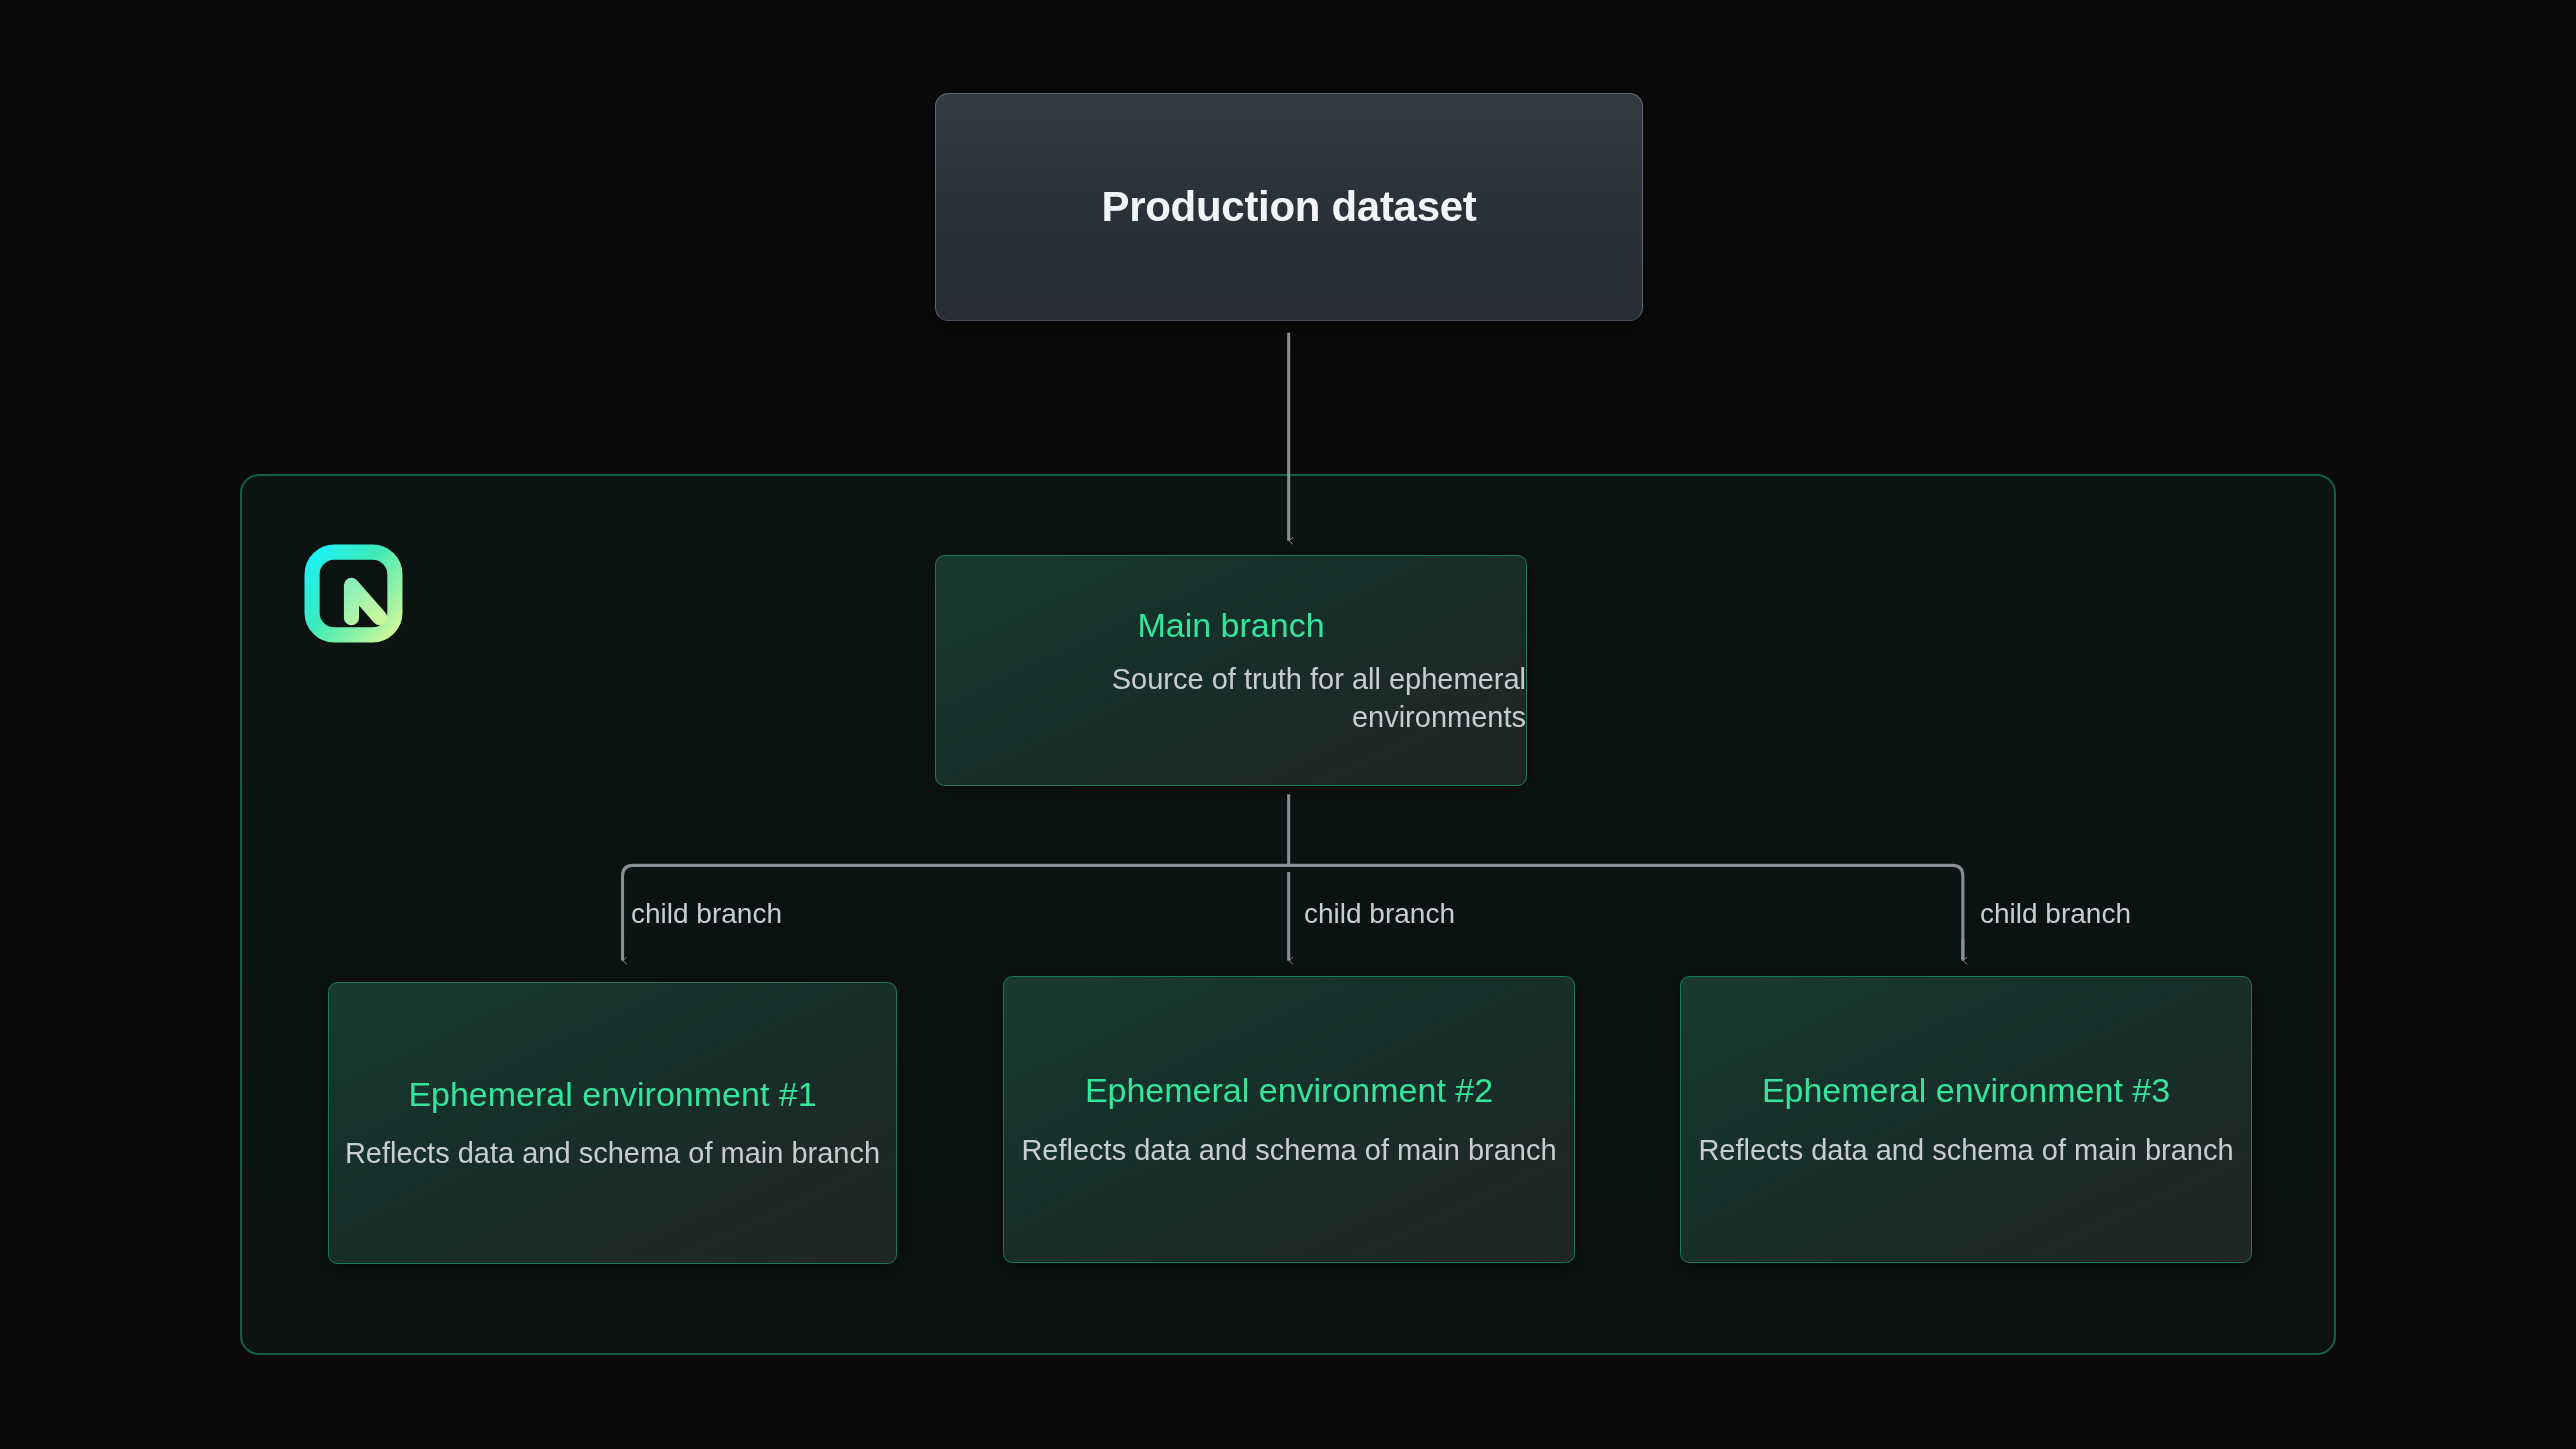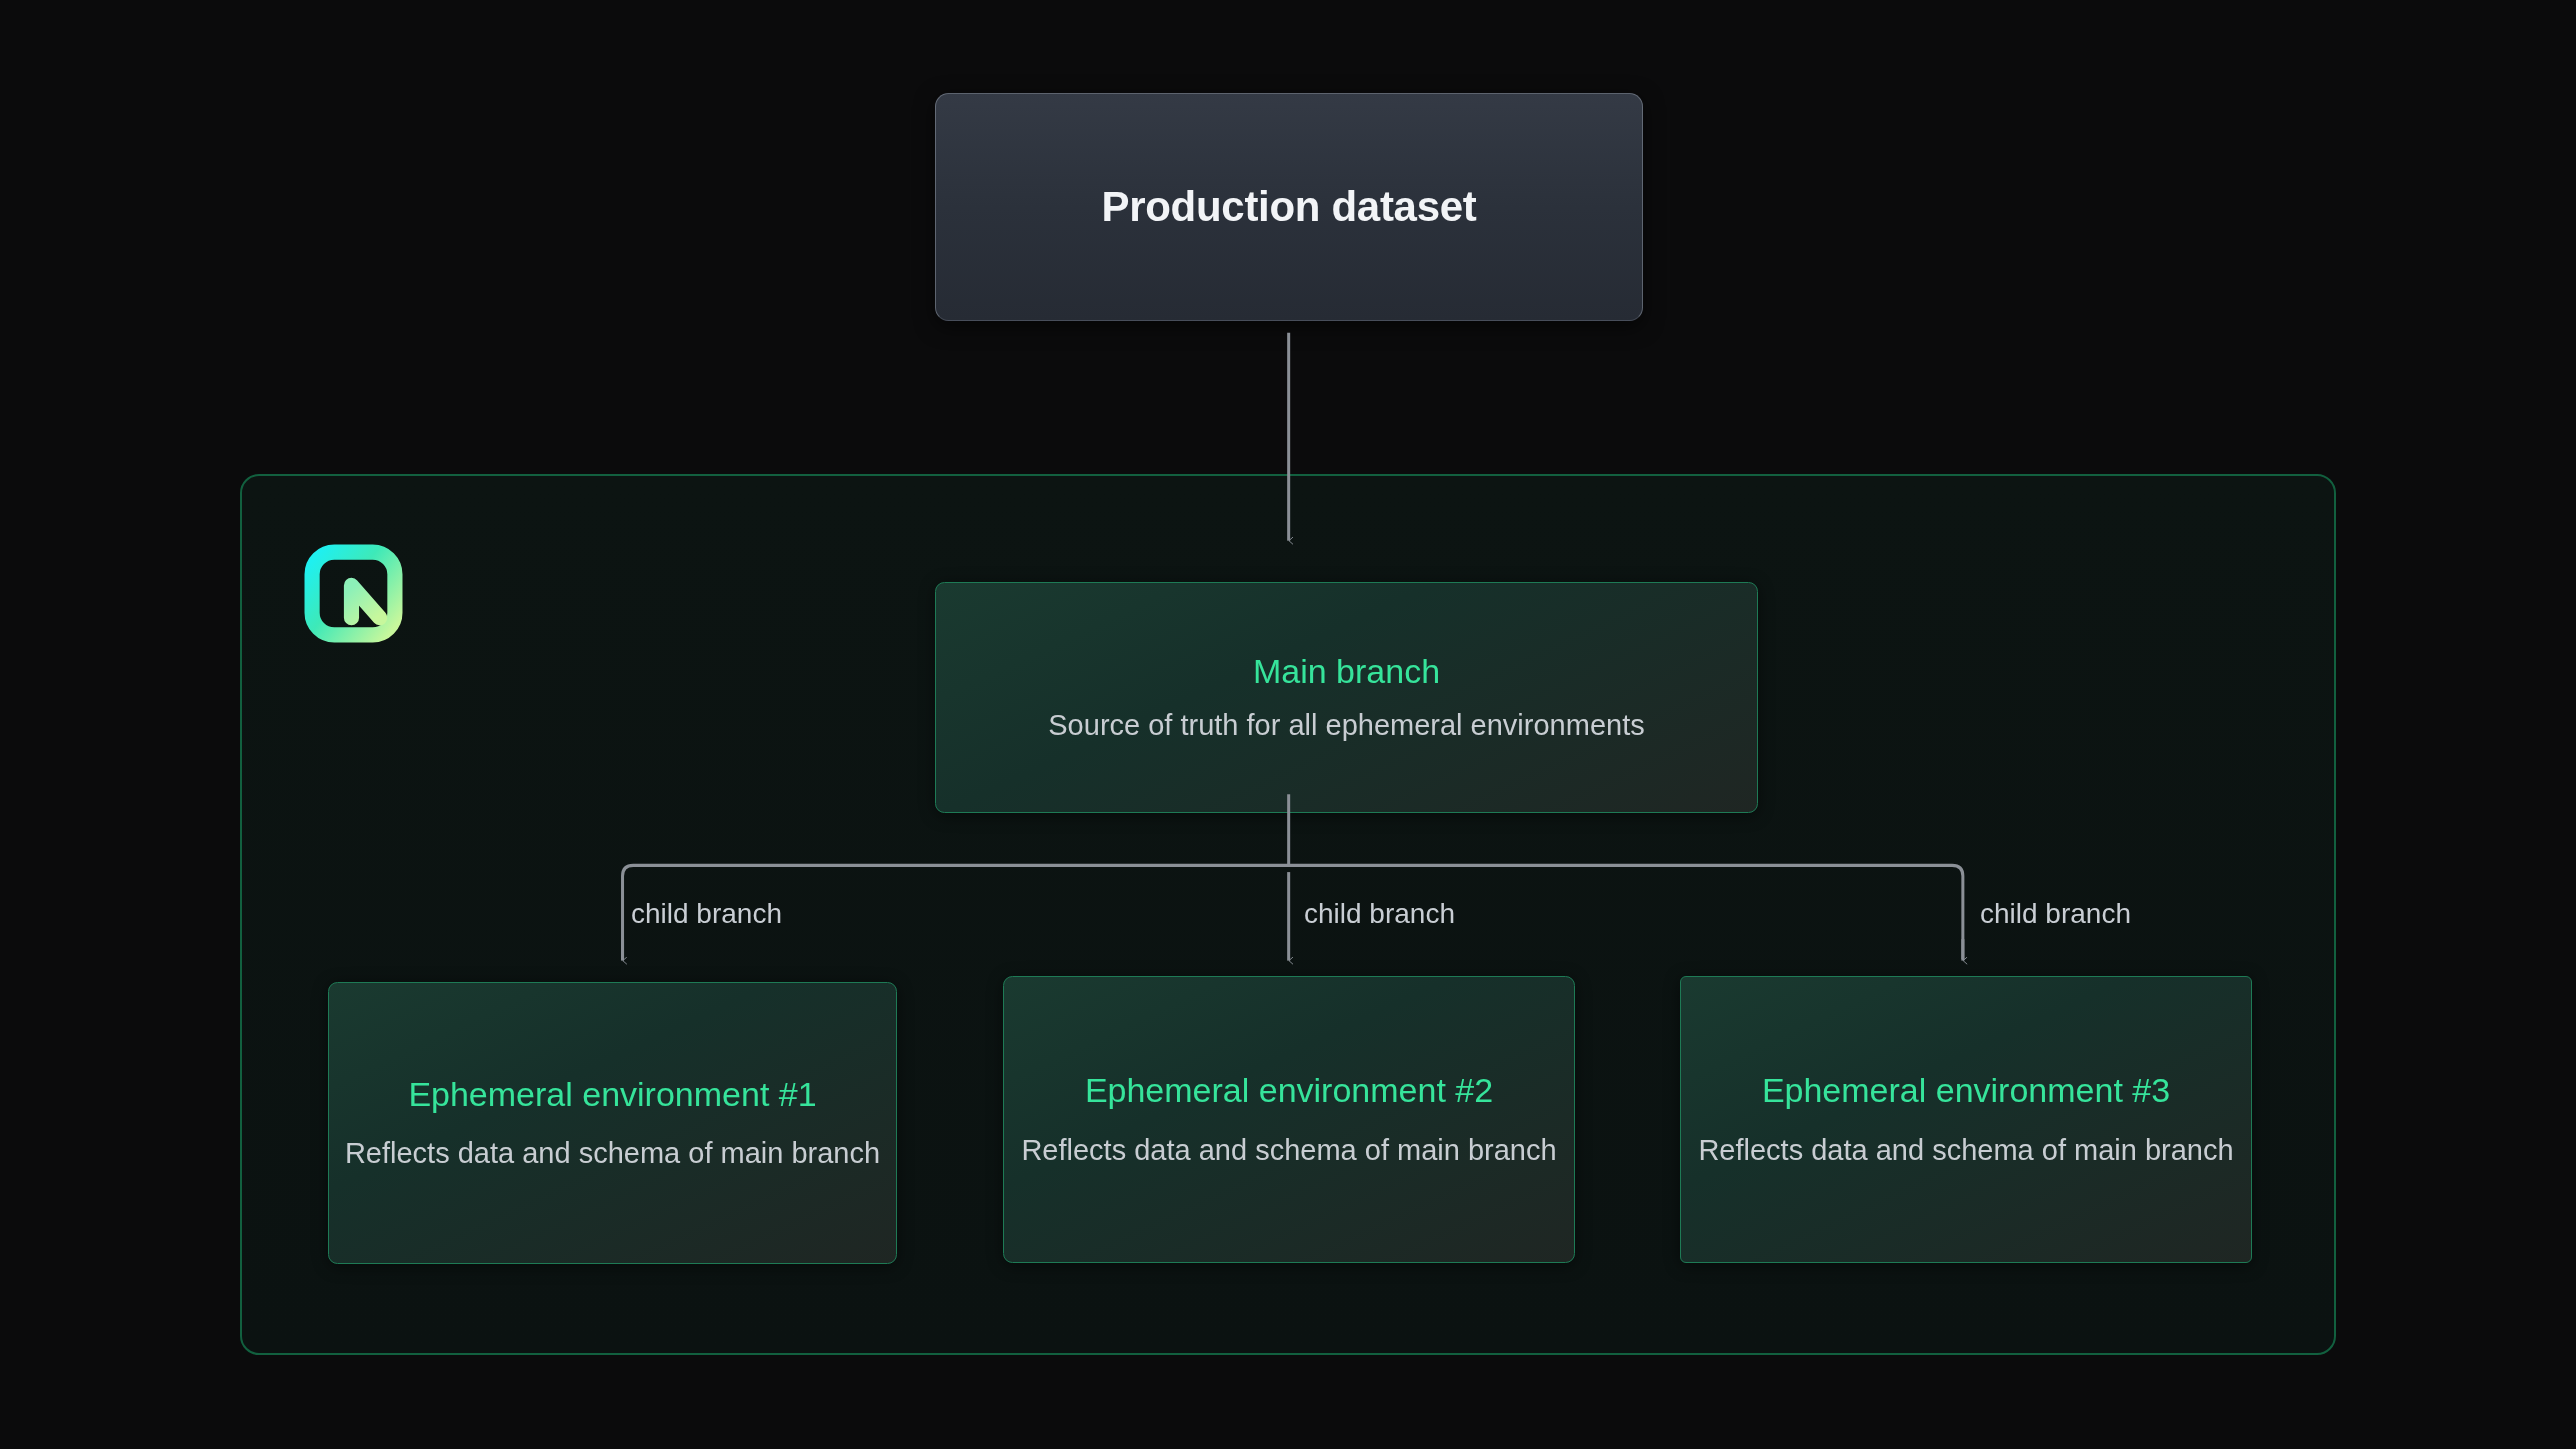--- a/index.html
+++ b/index.html
@@ -94,29 +94,29 @@
   .branch-desc {
     color: #c8cdd2;
     font-size: 29px;
     line-height: 1.28;
     font-weight: normal;
     text-align: right;
   }
 
   .main-branch {
     left: 935px;
-    top: 582px;
-    width: 823px;
+    top: 555px;
+    width: 592px;
     height: 231px;
   }
   .main-branch .branch-title { margin-bottom: 16px; }
 
   .eph-1 { left: 328px;  top: 982px; width: 569px; height: 282px; }
   .eph-2 { left: 1003px; top: 976px; width: 572px; height: 287px; }
-  .eph-3 { left: 1680px; top: 976px; width: 572px; height: 287px; border-radius: 6px; }
+  .eph-3 { left: 1680px; top: 976px; width: 572px; height: 287px; }
   .eph-node .branch-title { margin-bottom: 21.5px; }
 
   
   .connectors {
     position: absolute;
     left: 0; top: 0;
     width: 2576px; height: 1449px;
     pointer-events: none;
   }
 

